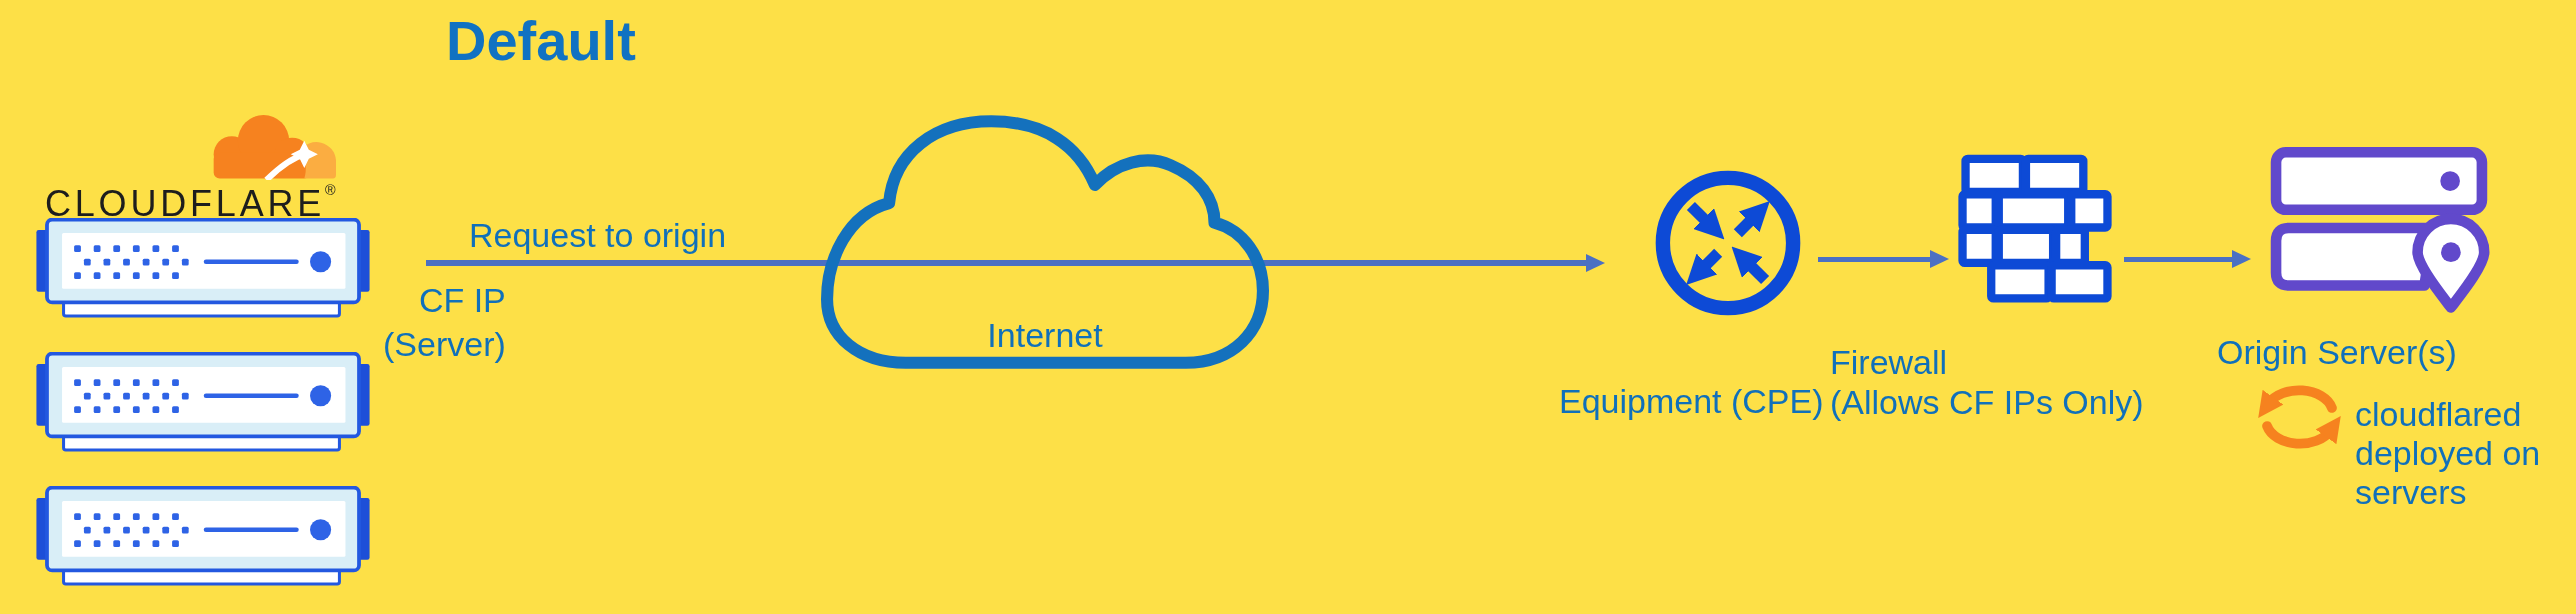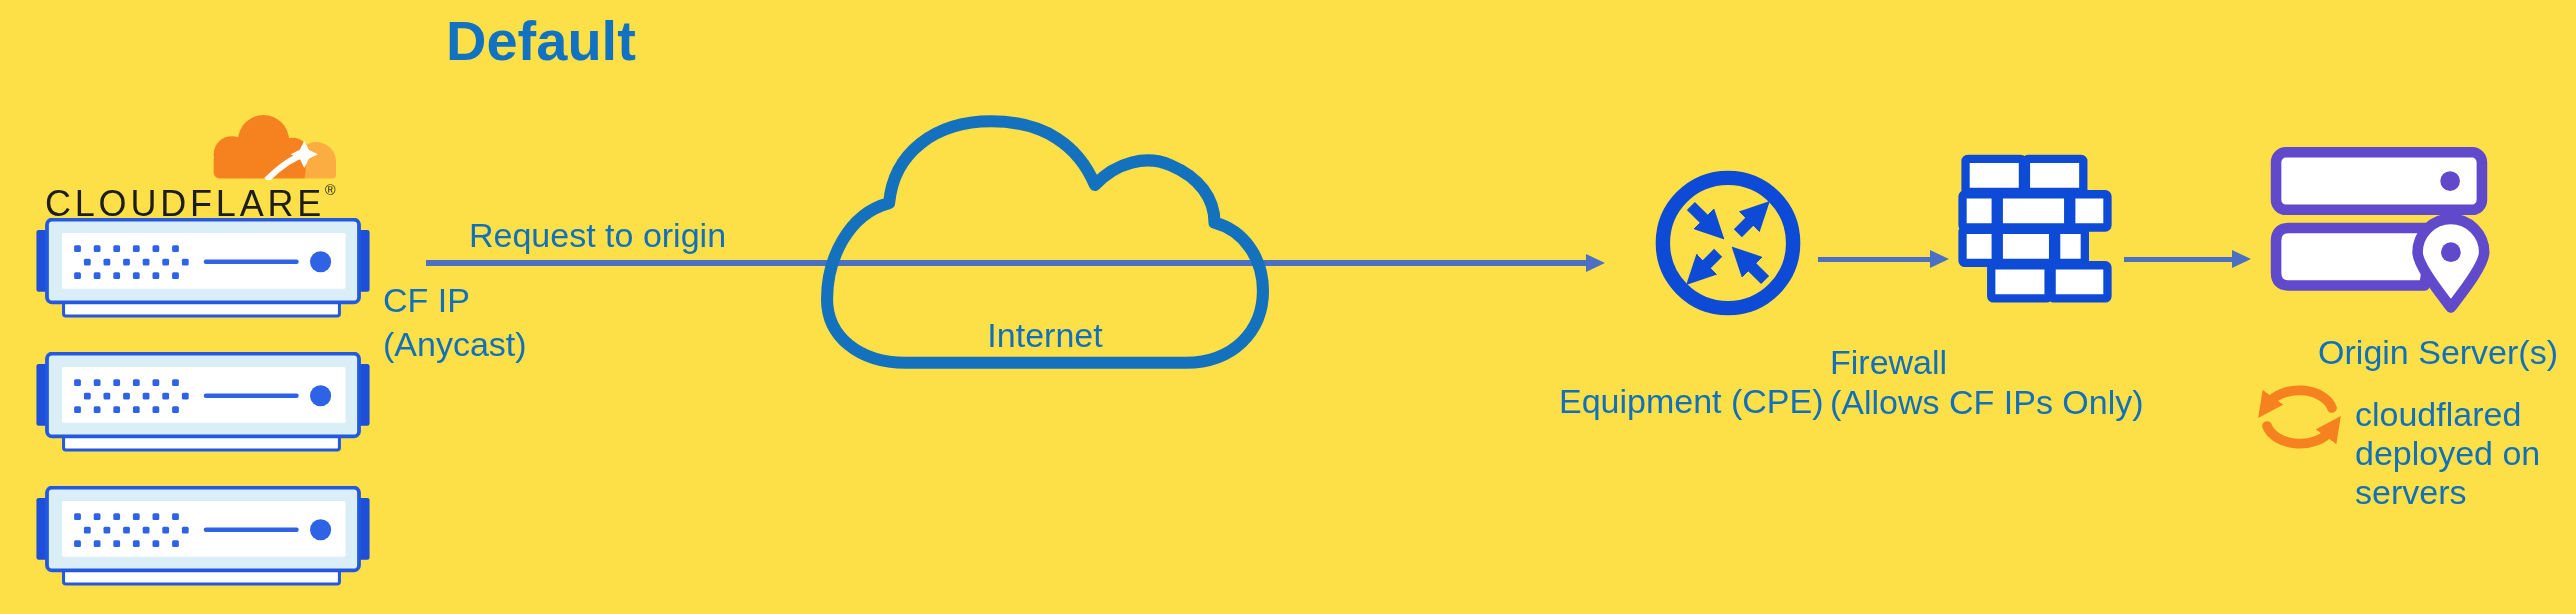--- a/index.html
+++ b/index.html
@@ -26,24 +26,24 @@
   #title{left:446px;top:7.6px;font-size:56px;font-weight:700;color:#1172C2;letter-spacing:0;}
   #wordmark{left:45px;top:182px;font-size:36px;font-weight:400;letter-spacing:3.8px;color:var(--ink);white-space:nowrap;}
   #wordmark sup{font-size:14.4px;letter-spacing:0;vertical-align:21px;}
   .conn-line{position:absolute;background:var(--line-blue);}
   .conn-head{position:absolute;width:0;height:0;border-top:9px solid transparent;border-bottom:9px solid transparent;border-left:19.7px solid var(--line-blue);}
   #main-line{left:426px;top:260px;width:1163px;height:6px;z-index:1;}
   #main-head{left:1586px;top:254px;z-index:1;}
   #cloud-icon{left:821px;top:115px;z-index:2;}
   #internet-label{left:821px;top:303px;width:448px;text-align:center;z-index:3;margin-top:12px;}
   #request-label{left:469px;top:215px;z-index:3;}
-  #cfip-label{left:383px;top:278px;line-height:44px;z-index:3;}
+  #cfip-label{left:383px;top:278px;line-height:44px;z-index:3;text-align:right;}
   #cpe-label{left:1559px;top:341px;}
   #fw-label{left:1830px;top:342px;width:394px;text-align:left;}
-  #origin-label{left:2217px;top:332px;width:341px;text-align:right;}
+  #origin-label{left:2217px;top:332px;width:341px;text-align:left;}
   #cfd-label{left:2355px;top:395px;line-height:39px;}
 </style>
 </head>
 <body>
 
 <div id="stage">
 
   <div class="abs" id="title">Default</div>
 
   <svg class="abs" style="left:191px;top:109px;" width="145" height="71" viewBox="0 0 192 94">
@@ -83,21 +83,21 @@
         <rect x="156" y="72" width="9" height="9" rx="2"></rect>
         <rect x="182" y="72" width="9" height="9" rx="2"></rect>
     </g>
     <line x1="227" y1="58" x2="347" y2="58" stroke="#2E63E6" stroke-width="6" stroke-linecap="round"></line>
     <circle cx="379" cy="58" r="14" fill="#2E63E6"></circle>
   </svg>
 
   <div class="abs lbl" id="request-label">Request to origin</div>
   <div class="conn-line" id="main-line"></div>
   <div class="conn-head" id="main-head"></div>
-  <div class="abs lbl" id="cfip-label"><span>CF IP</span><br><span>(Anycast)</span></div>
+  <div class="abs lbl" id="cfip-label"><span>CF IP</span><br><span>(Server)</span></div>
 
   <svg class="abs" id="cloud-icon" width="448" height="254" viewBox="0 0 592 335">
     <path d="M 112,327
              C 50,327 8,292 8,243
              C 8,190 36,130 90,116
              C 96,50 150,8 225,8
              C 295,8 340,40 362,92
              C 390,62 430,52 462,66
              C 500,82 520,110 520,142
              C 558,152 584,188 584,232

